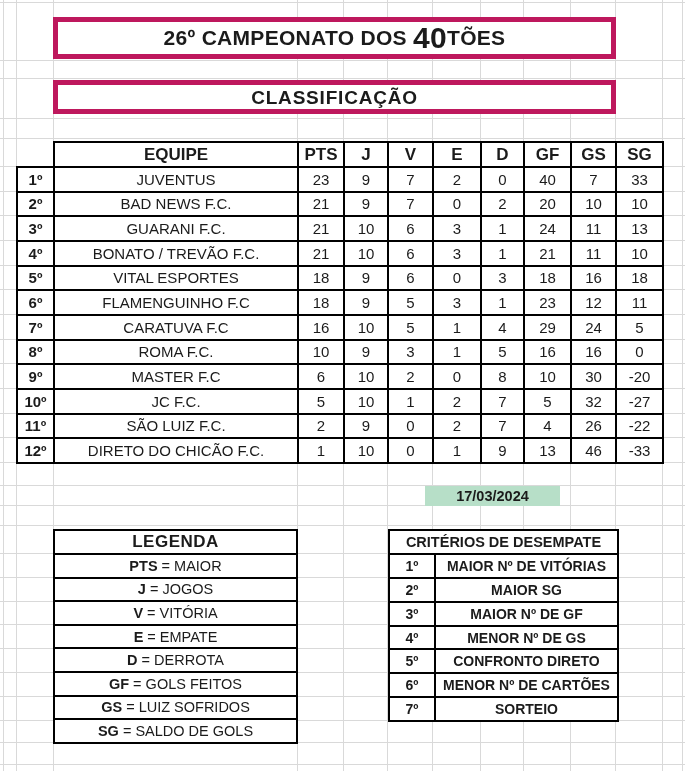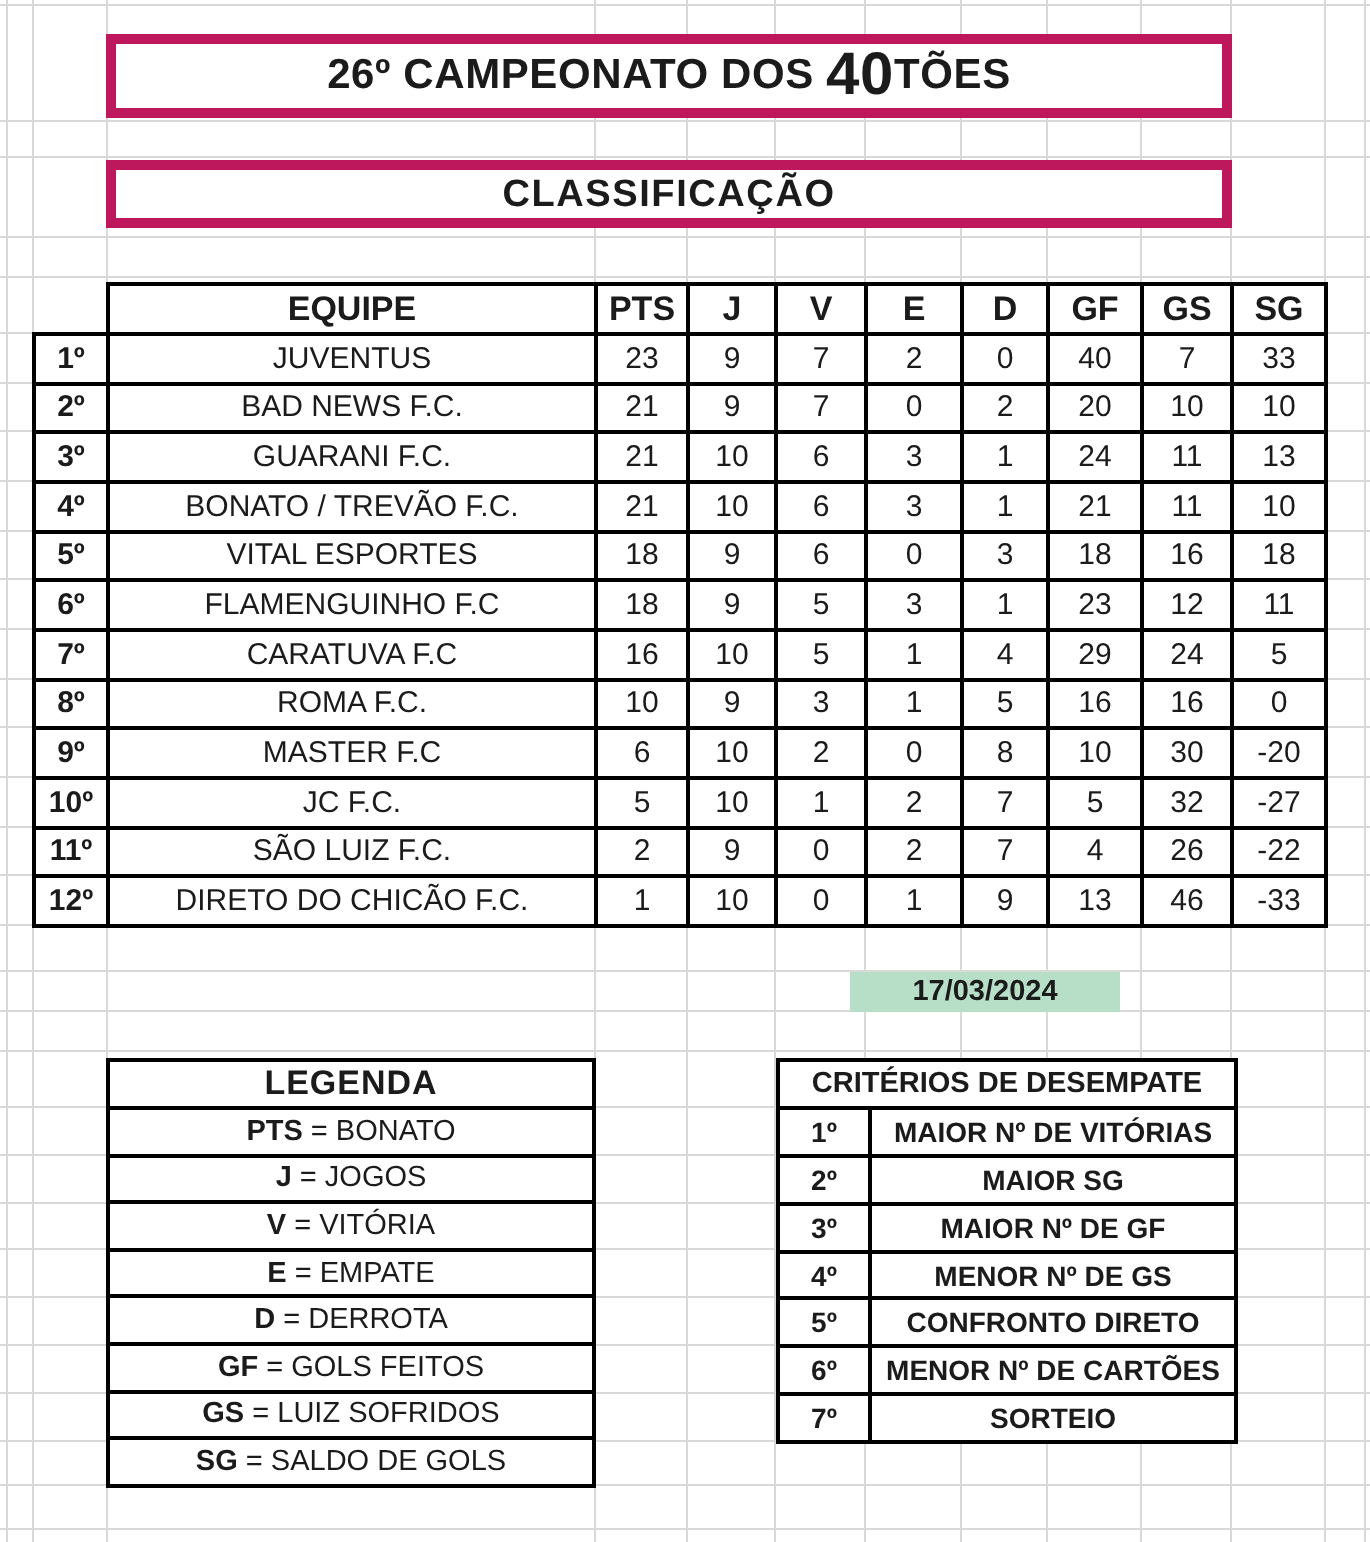--- a/index.html
+++ b/index.html
@@ -292,21 +292,21 @@
     <colgroup>
         <col style="width:243px">
       </colgroup>
     <thead>
       <tr>
         <th class="lg-title">LEGENDA</th>
       </tr>
     </thead>
     <tbody id="legend-body">
         <tr>
-          <td><span class="abbr">PTS</span><span> = </span><span>BONATO</span></td>
+          <td><span class="abbr">PTS</span><span> = </span><span>MAIOR</span></td>
         </tr>
         <tr>
           <td><span class="abbr">J</span><span> = </span><span>JOGOS</span></td>
         </tr>
         <tr>
           <td><span class="abbr">V</span><span> = </span><span>VITÓRIA</span></td>
         </tr>
         <tr>
           <td><span class="abbr">E</span><span> = </span><span>EMPATE</span></td>
         </tr>

